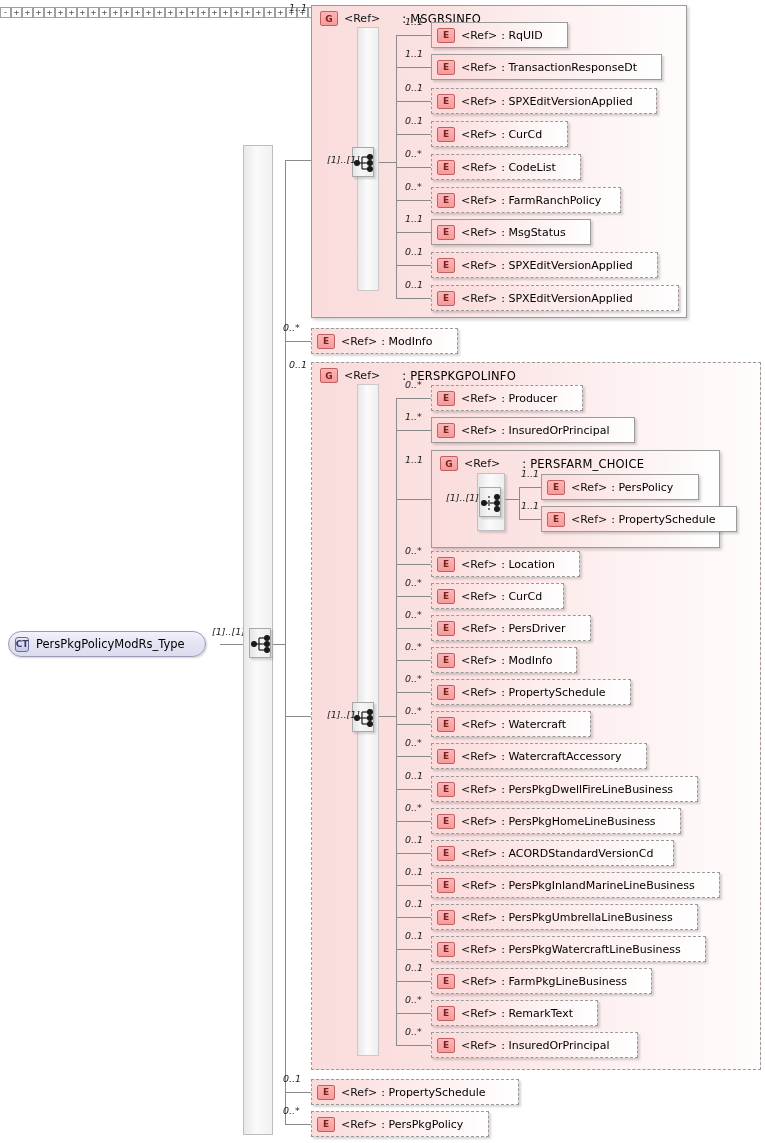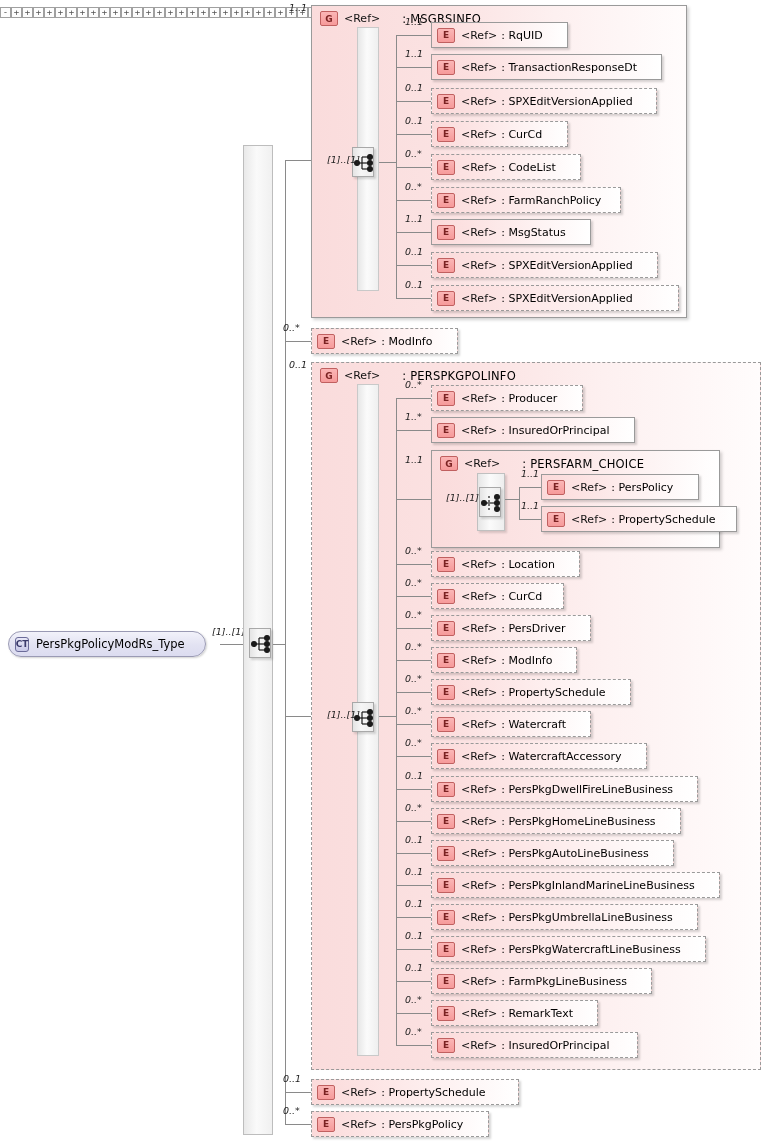--- a/index.html
+++ b/index.html
@@ -335,21 +335,21 @@
       <span class="e-badge">E</span>
       <span class="ref-txt">&lt;Ref&gt;</span>
       <span class="name-txt">: PersPkgDwellFireLineBusiness</span>
     </div><span class="expander" style="left: 701px; top: 784px; width: 11px; height: 11px;">+</span><div class="line h" style="left: 396px; top: 821px; width: 35px; height: 1px;"></div><div class="card" style="left: 405px; top: 802px;">0..*</div><div class="el-node opt" style="left: 431px; top: 808px; width: 250px; height: 26px;">
       <span class="e-badge">E</span>
       <span class="ref-txt">&lt;Ref&gt;</span>
       <span class="name-txt">: PersPkgHomeLineBusiness</span>
     </div><span class="expander" style="left: 684px; top: 816px; width: 11px; height: 11px;">+</span><div class="line h" style="left: 396px; top: 853px; width: 35px; height: 1px;"></div><div class="card" style="left: 405px; top: 834px;">0..1</div><div class="el-node opt" style="left: 431px; top: 840px; width: 243px; height: 26px;">
       <span class="e-badge">E</span>
       <span class="ref-txt">&lt;Ref&gt;</span>
-      <span class="name-txt">: PersPkgAutoLineBusiness</span>
+      <span class="name-txt">: ACORDStandardVersionCd</span>
     </div><span class="expander" style="left: 677px; top: 848px; width: 11px; height: 11px;">+</span><div class="line h" style="left: 396px; top: 885px; width: 35px; height: 1px;"></div><div class="card" style="left: 405px; top: 866px;">0..1</div><div class="el-node opt" style="left: 431px; top: 872px; width: 289px; height: 26px;">
       <span class="e-badge">E</span>
       <span class="ref-txt">&lt;Ref&gt;</span>
       <span class="name-txt">: PersPkgInlandMarineLineBusiness</span>
     </div><span class="expander" style="left: 723px; top: 880px; width: 11px; height: 11px;">+</span><div class="line h" style="left: 396px; top: 917px; width: 35px; height: 1px;"></div><div class="card" style="left: 405px; top: 898px;">0..1</div><div class="el-node opt" style="left: 431px; top: 904px; width: 267px; height: 26px;">
       <span class="e-badge">E</span>
       <span class="ref-txt">&lt;Ref&gt;</span>
       <span class="name-txt">: PersPkgUmbrellaLineBusiness</span>
     </div><span class="expander" style="left: 701px; top: 912px; width: 11px; height: 11px;">+</span><div class="line h" style="left: 396px; top: 949px; width: 35px; height: 1px;"></div><div class="card" style="left: 405px; top: 930px;">0..1</div><div class="el-node opt" style="left: 431px; top: 936px; width: 275px; height: 26px;">
       <span class="e-badge">E</span>

